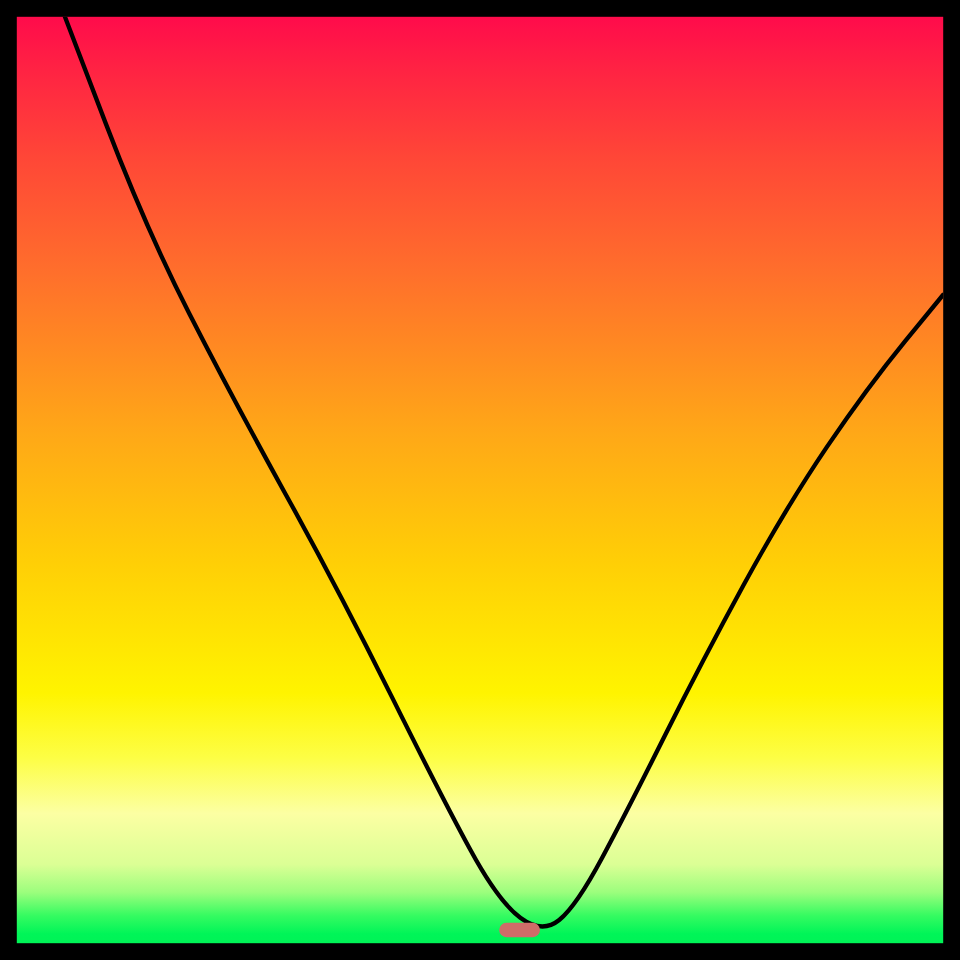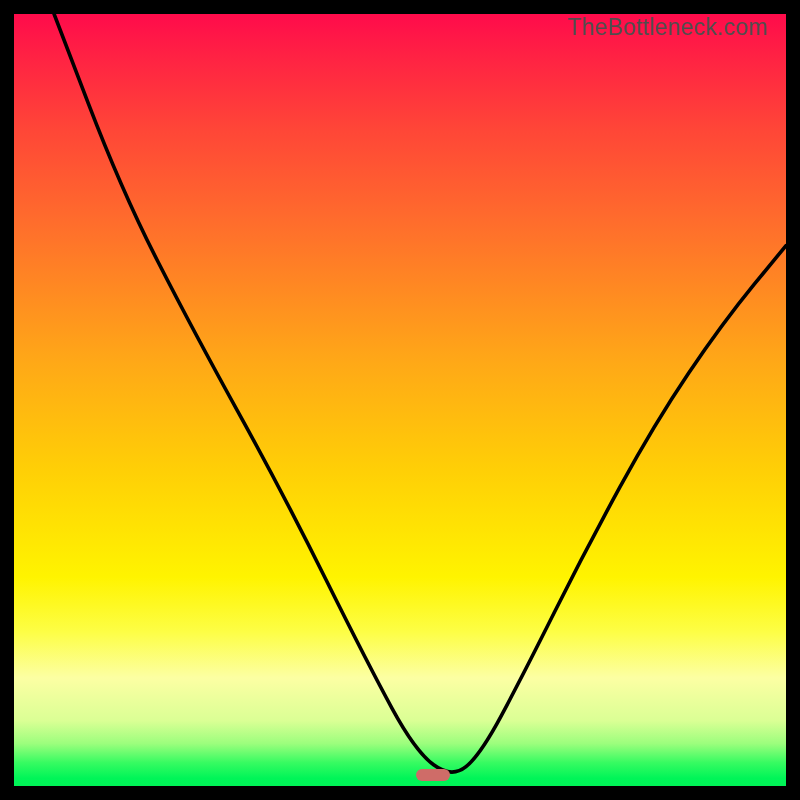--- a/index.html
+++ b/index.html
@@ -57,20 +57,19 @@
     width: 34px;
     height: 12px;
     background: #cf6c68;
     border-radius: 6px;
   }
 </style>
 </head>
 <body>
 
 <div class="frame">
-  <div class="watermark">TheBottleneck.com</div>
 
   <svg class="curve" viewBox="0 0 772 772" preserveAspectRatio="none">
     <path d="M 40.1 0.0 Q 40.1 0.0 74.1 88.8 Q 108.1 177.6 143.6 247.0 Q 179.1 316.5 223.9 397.6 Q 268.7 478.6 311.9 565.5 Q 355.1 652.3 378.3 694.8 Q 401.4 737.3 419.6 750.8 Q 437.7 764.3 452.0 752.7 Q 466.3 741.1 487.9 700.6 Q 509.5 660.1 540.4 598.3 Q 571.3 536.5 606.0 472.9 Q 640.8 409.2 674.7 359.0 Q 708.7 308.8 740.3 270.2 T 772.0 231.6" fill="none" stroke="#000000" stroke-width="3.6" stroke-linecap="round" stroke-linejoin="round"></path>
   </svg>
 
   <div class="marker" style="left: 402.196px; top: 755.192px; background: rgb(207, 108, 104);"></div>
 </div>
 
 </body></html>

